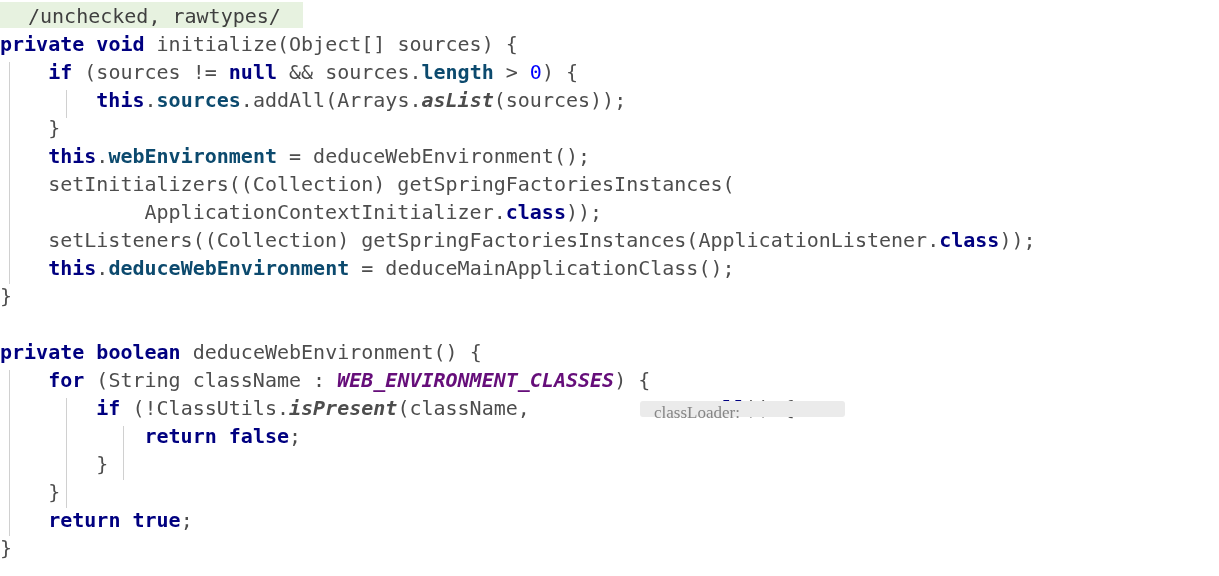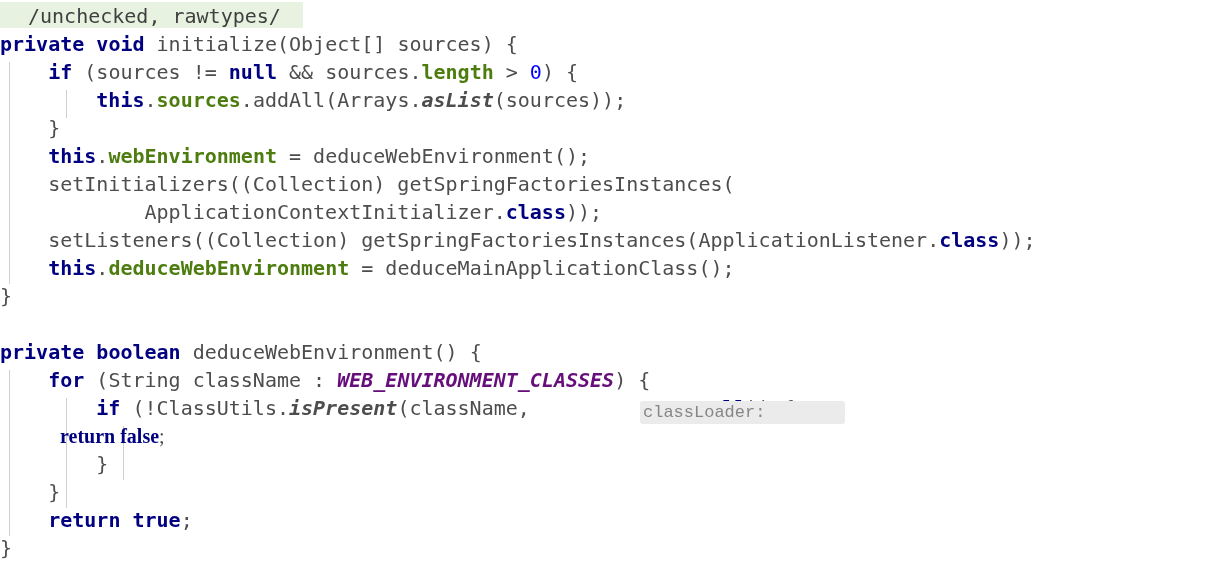--- a/index.html
+++ b/index.html
@@ -37,44 +37,44 @@
     white-space: pre;
     font-family: "DejaVu Sans Mono", "Liberation Mono", monospace;
     font-size: 20px;
     letter-spacing: 0px;
     color: #2b2b2b;
   }
 
   
   .tok-plain    { color: #4d4d4d; }
   .tok-keyword  { color: #000080; font-weight: bold; }
-  .tok-field    { color: #4d7c0f; font-weight: bold; text-align: right; }
+  .tok-field    { color: #0c4a6e; font-weight: bold; text-align: right; }
   .tok-static   { color: #660e7a; font-weight: bold; font-style: italic; }
   .tok-method-s { color: #4d4d4d; font-style: italic; font-weight: bold; }
   .tok-number   { color: #0000ff; }
   .tok-comment  { color: #3f3f3f; margin-left: 28px; }
 
   
   .hl-band {
     position: absolute;
     background: #e7f2e0;
   }
 
   
   .inlay {
     position: absolute;
-    height: 23px;
+    height: 16px;
     line-height: 23px;
     background: #ebebeb;
     border-radius: 3px;
     color: #868686;
-    font-family: Liberation Mono, monospace;
+    font-family: Liberation Serif, serif;
     font-size: 17px;
     white-space: pre;
-    padding: 0 3px;
+    padding: 0 14px;
   }
 </style>
 </head>
 <body>
 
 <div id="editor" style="background: rgb(255, 255, 255);">
 
   <div class="hl-band" style="left: 0px; top: 2px; width: 303px; height: 26px; background: rgb(231, 242, 224);"></div>
 
   <div id="indent-guides">
@@ -93,21 +93,21 @@
       <div class="code-line" style="top: 114px; font-size: 20px; line-height: 28px;"><span class="tok-plain">    }</span></div>
       <div class="code-line" style="top: 142px; font-size: 20px; line-height: 28px;"><span class="tok-plain">    </span><span class="tok-keyword">this</span><span class="tok-plain">.</span><span class="tok-field">webEnvironment</span><span class="tok-plain"> = deduceWebEnvironment();</span></div>
       <div class="code-line" style="top: 170px; font-size: 20px; line-height: 28px;"><span class="tok-plain">    setInitializers((Collection) getSpringFactoriesInstances(</span></div>
       <div class="code-line" style="top: 198px; font-size: 20px; line-height: 28px;"><span class="tok-plain">            ApplicationContextInitializer.</span><span class="tok-keyword">class</span><span class="tok-plain">));</span></div>
       <div class="code-line" style="top: 226px; font-size: 20px; line-height: 28px;"><span class="tok-plain">    setListeners((Collection) getSpringFactoriesInstances(ApplicationListener.</span><span class="tok-keyword">class</span><span class="tok-plain">));</span></div>
       <div class="code-line" style="top: 254px; font-size: 20px; line-height: 28px;"><span class="tok-plain">    </span><span class="tok-keyword">this</span><span class="tok-plain">.</span><span class="tok-field">deduceWebEnvironment</span><span class="tok-plain"> = deduceMainApplicationClass();</span></div>
       <div class="code-line" style="top: 282px; font-size: 20px; line-height: 28px;"><span class="tok-plain">}</span></div>
       <div class="code-line" style="top: 338px; font-size: 20px; line-height: 28px;"><span class="tok-keyword">private</span><span class="tok-plain"> </span><span class="tok-keyword">boolean</span><span class="tok-plain"> deduceWebEnvironment() {</span></div>
       <div class="code-line" style="top: 366px; font-size: 20px; line-height: 28px;"><span class="tok-plain">    </span><span class="tok-keyword">for</span><span class="tok-plain"> (String className : </span><span class="tok-static">WEB_ENVIRONMENT_CLASSES</span><span class="tok-plain">) {</span></div>
       <div class="code-line" style="top: 394px; font-size: 20px; line-height: 28px;"><span class="tok-plain">        </span><span class="tok-keyword">if</span><span class="tok-plain"> (!ClassUtils.</span><span class="tok-method-s">isPresent</span><span class="tok-plain">(className,  </span><span class="tok-plain" style="visibility: hidden;">            </span><span class="tok-keyword">null</span><span class="tok-plain">)) {</span></div>
-      <div class="code-line" style="top: 422px; font-size: 20px; line-height: 28px; font-family: Liberation Serif, serif;"><span class="tok-plain">            </span><span class="tok-keyword">return</span><span class="tok-plain"> </span><span class="tok-keyword">false</span><span class="tok-plain">;</span></div>
+      <div class="code-line" style="top: 422px; font-size: 20px; line-height: 28px;"><span class="tok-plain">            </span><span class="tok-keyword">return</span><span class="tok-plain"> </span><span class="tok-keyword">false</span><span class="tok-plain">;</span></div>
       <div class="code-line" style="top: 450px; font-size: 20px; line-height: 28px;"><span class="tok-plain">        }</span></div>
       <div class="code-line" style="top: 478px; font-size: 20px; line-height: 28px;"><span class="tok-plain">    }</span></div>
       <div class="code-line" style="top: 506px; font-size: 20px; line-height: 28px;"><span class="tok-plain">    </span><span class="tok-keyword">return</span><span class="tok-plain"> </span><span class="tok-keyword">true</span><span class="tok-plain">;</span></div>
       <div class="code-line" style="top: 534px; font-size: 20px; line-height: 28px;"><span class="tok-plain">}</span></div>
     </div>
 
   <div class="inlay" style="left: 640px; top: 401px; width: 205px; background: rgb(235, 235, 235); color: rgb(134, 134, 134); box-sizing: border-box;">classLoader:</div>
 
 </div>
 

